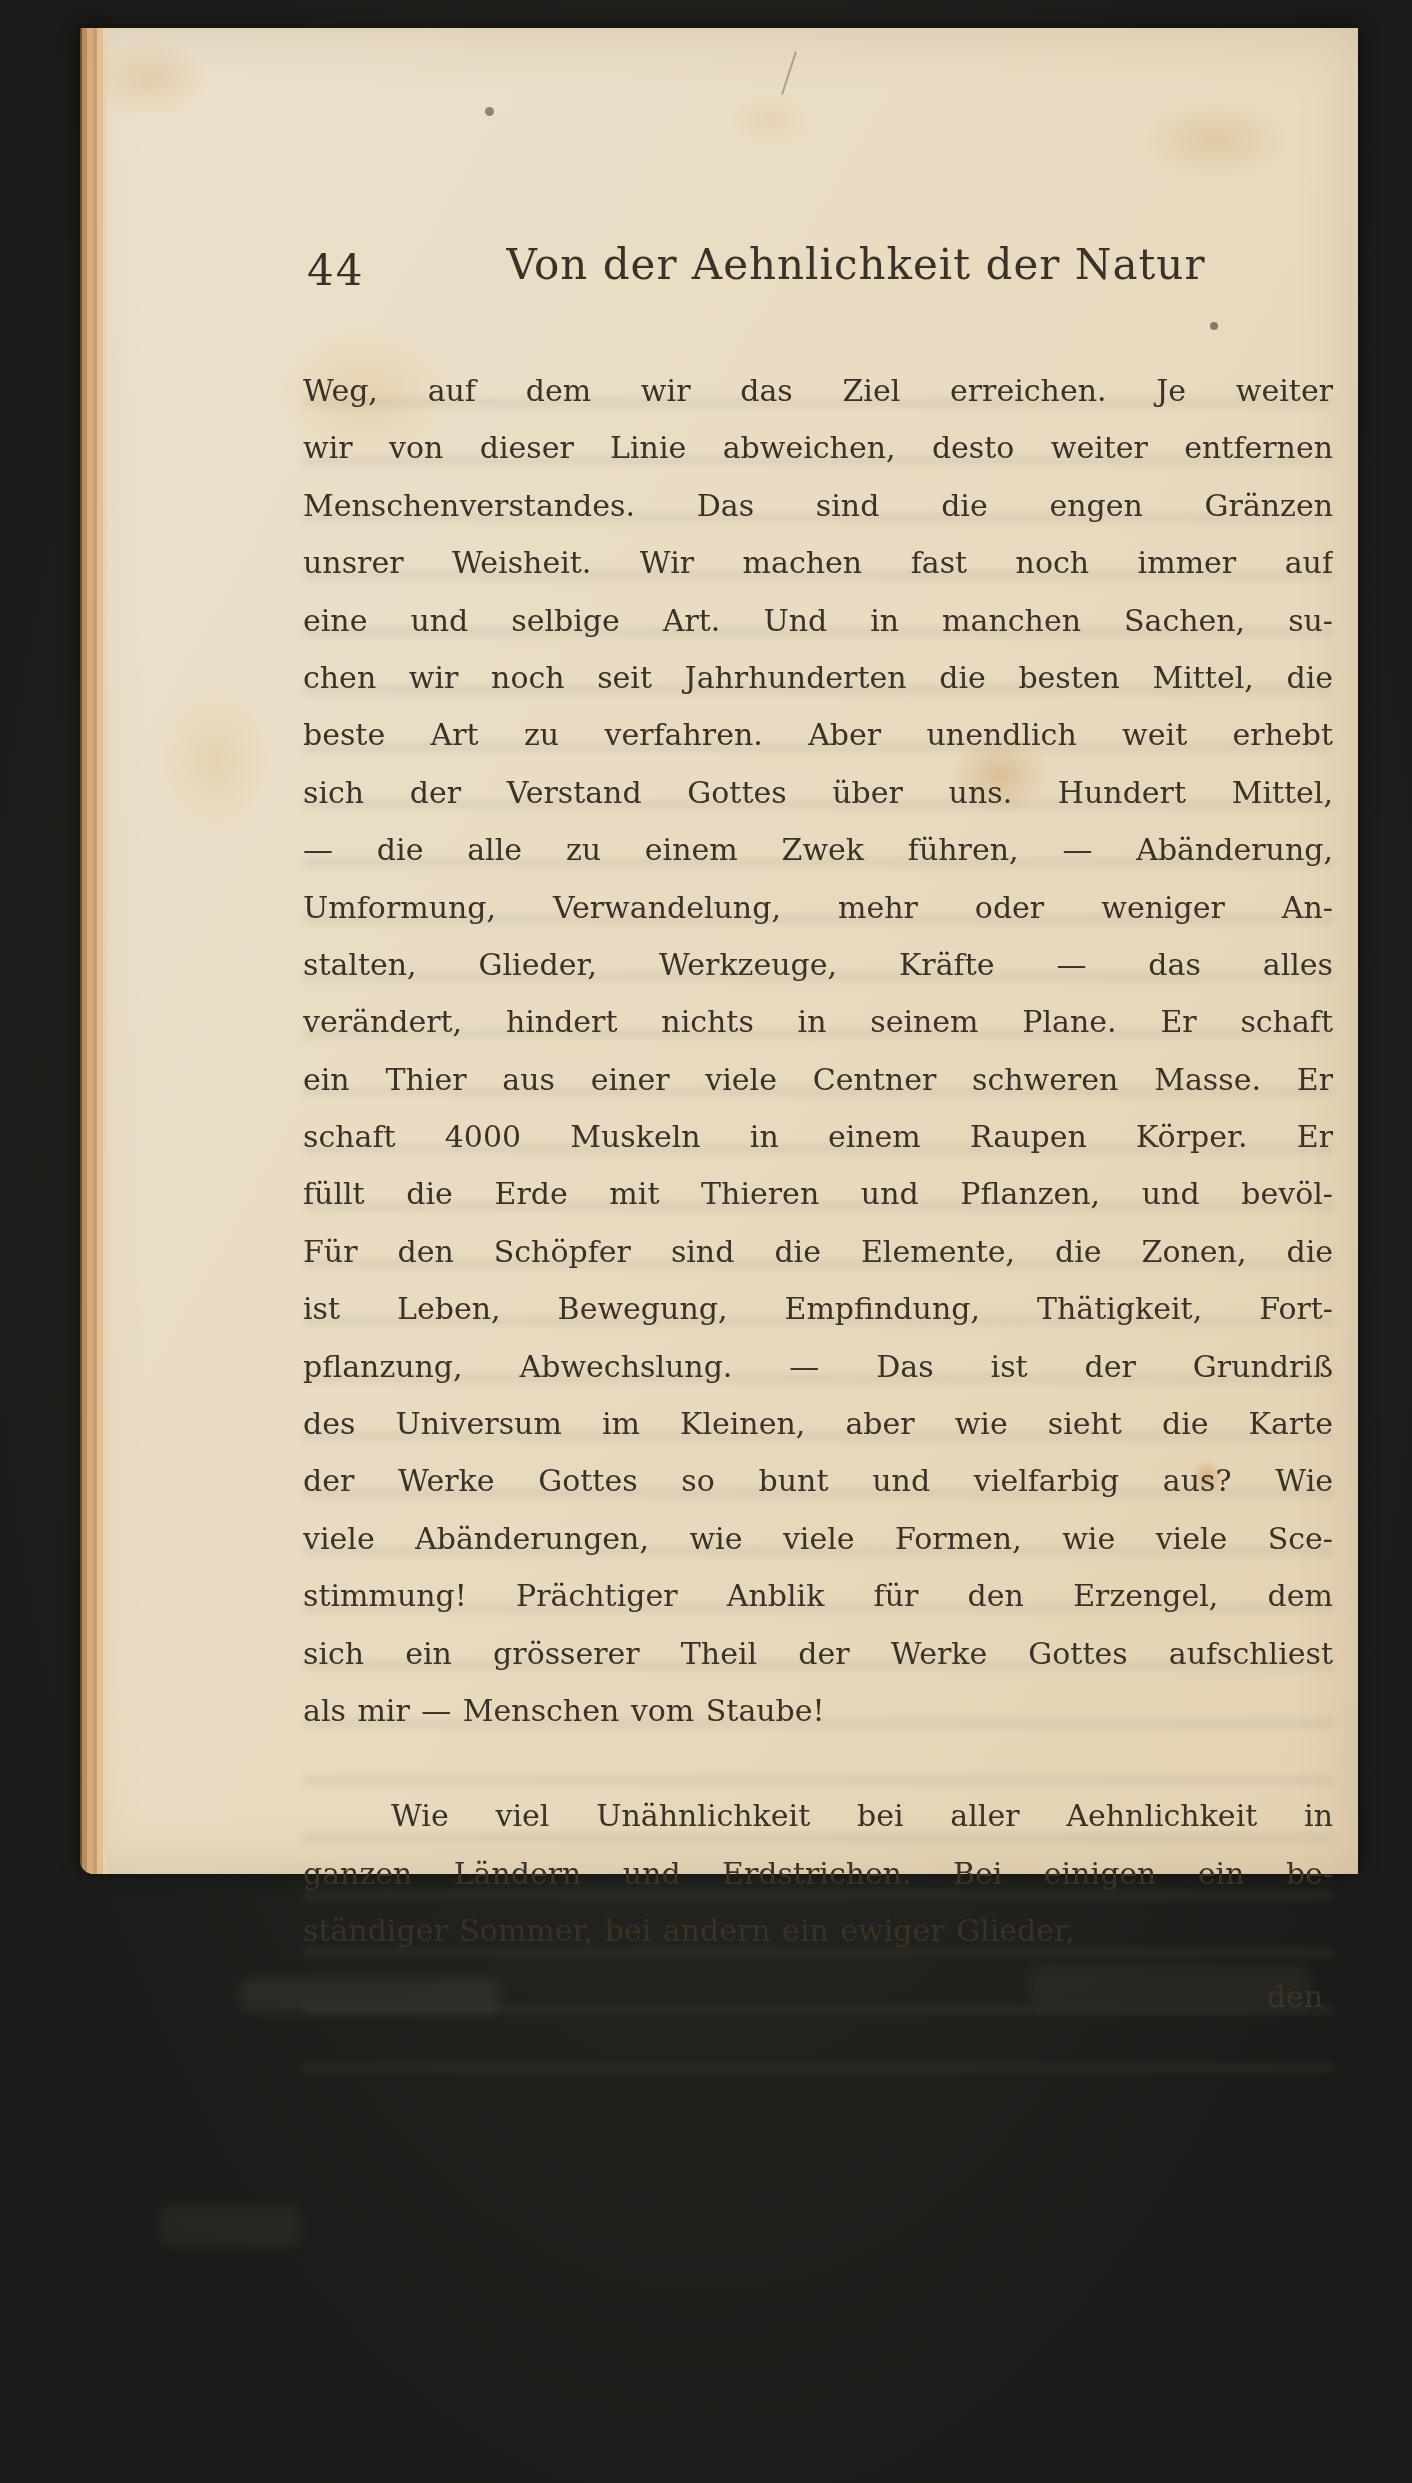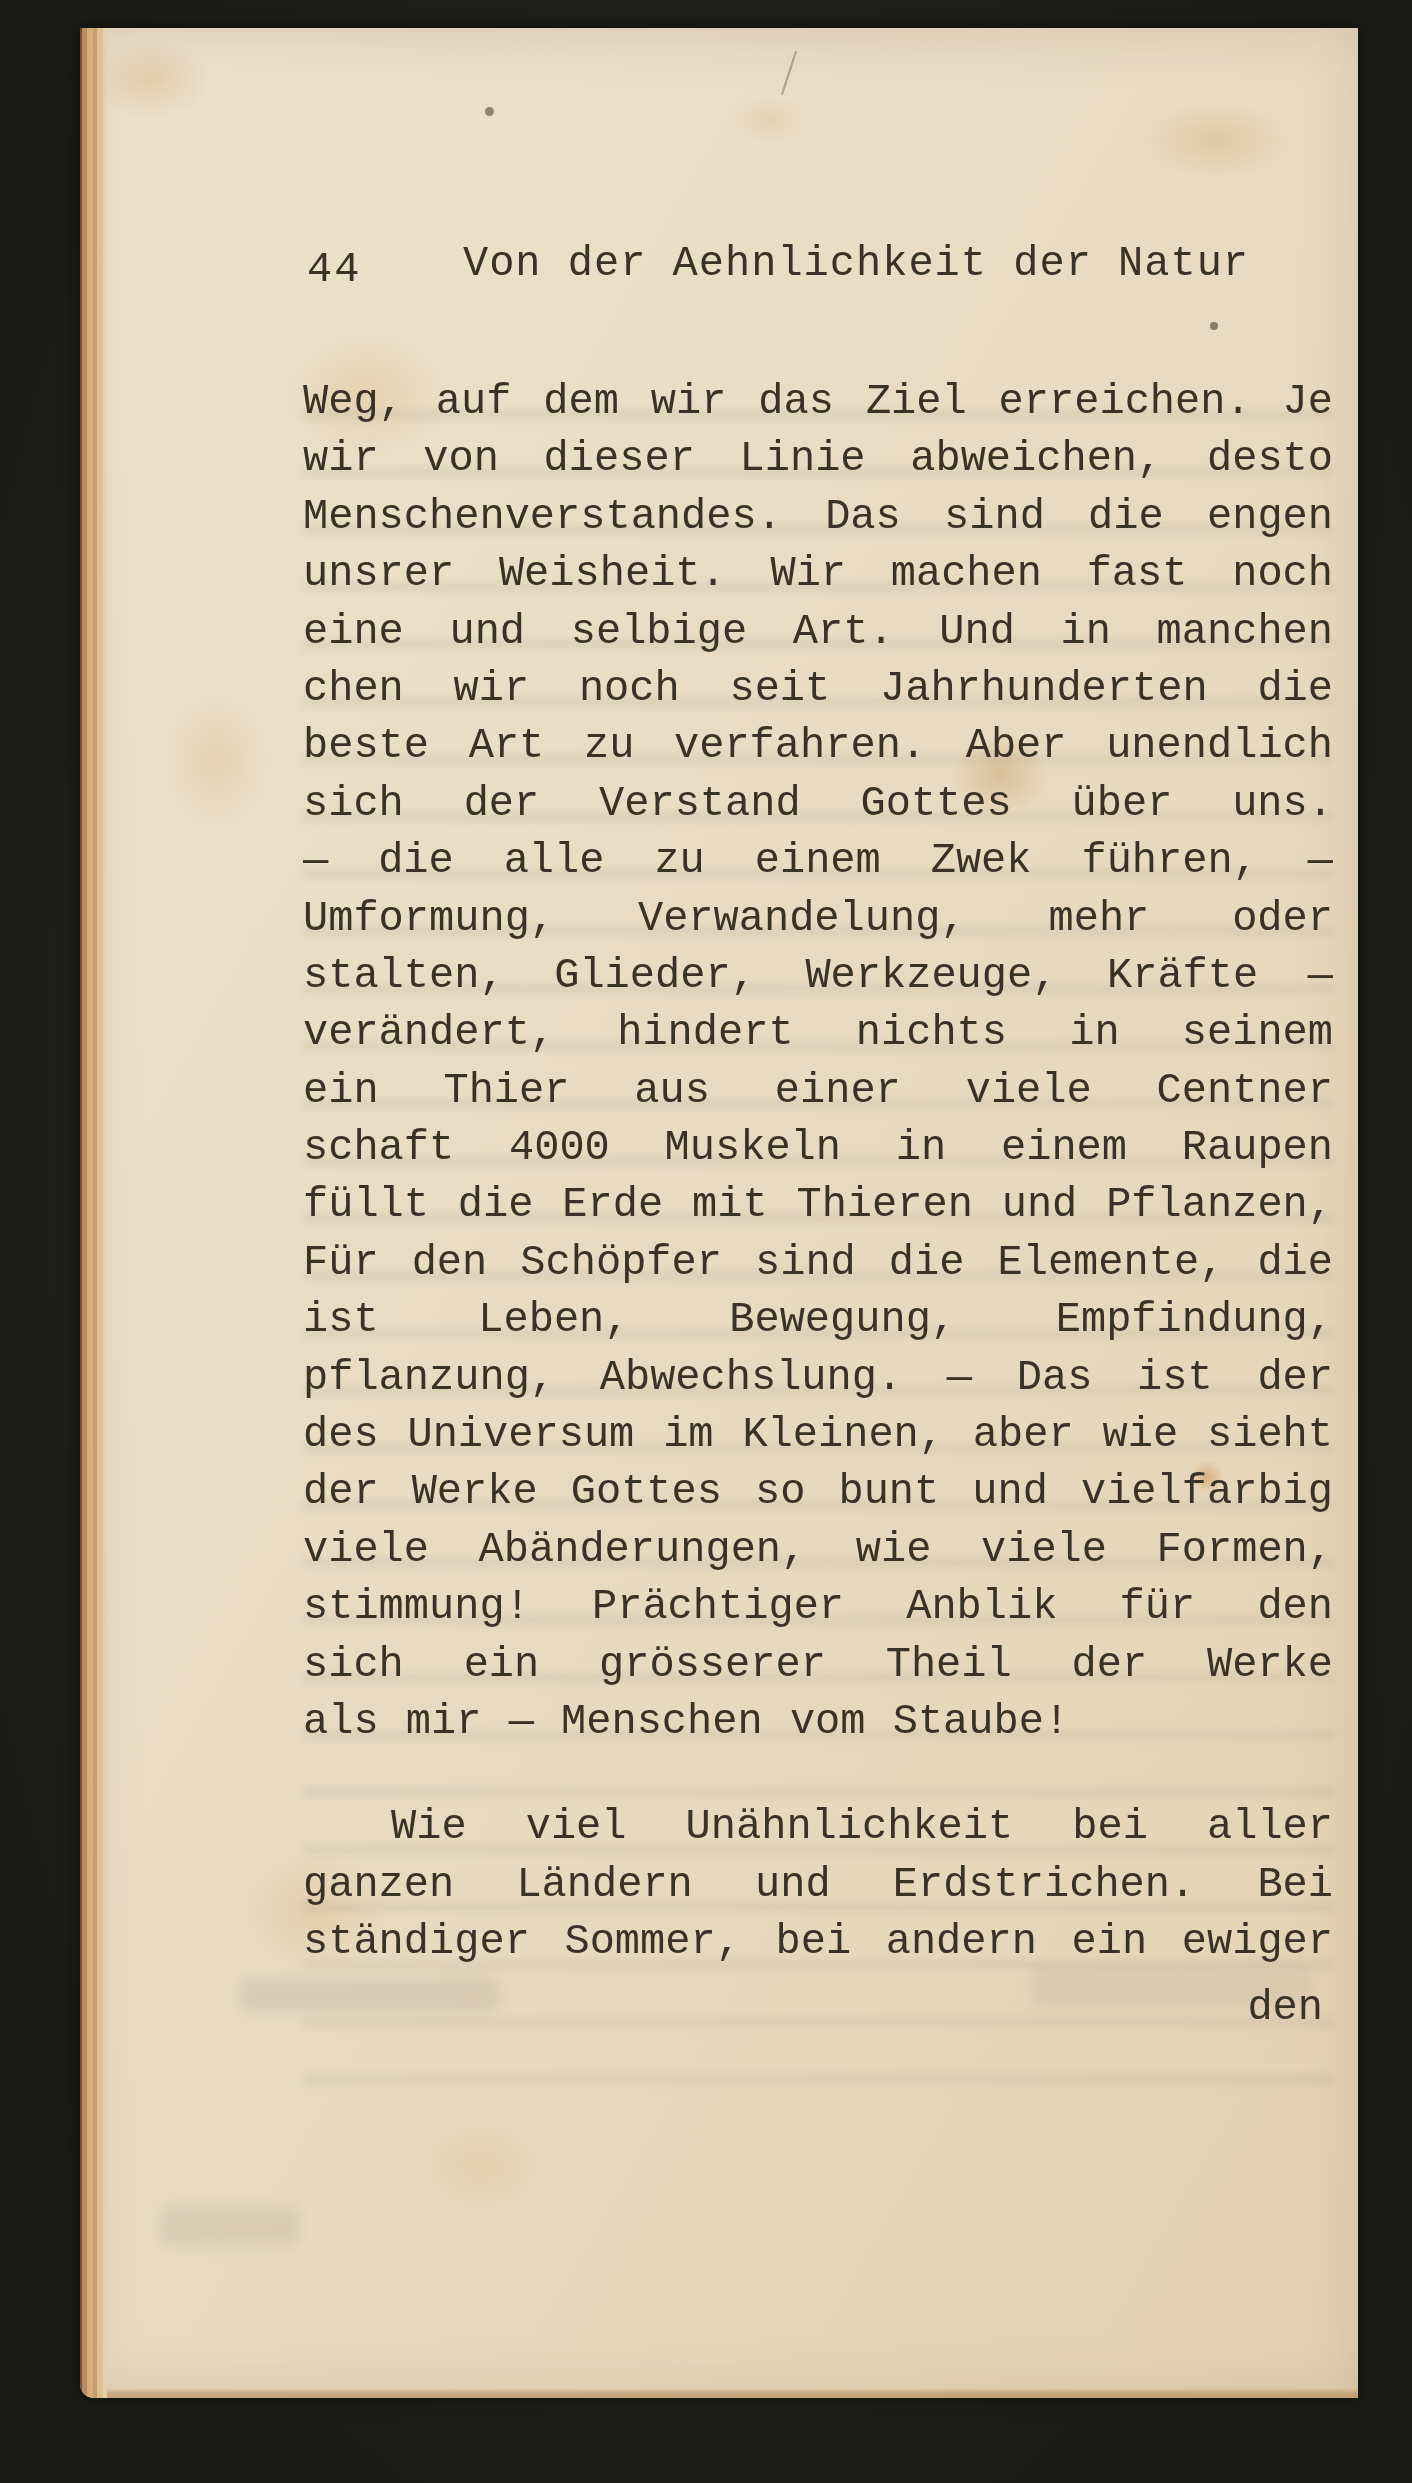--- a/index.html
+++ b/index.html
@@ -12,21 +12,21 @@
   html,body{width:1412px;height:2483px;overflow:hidden;}
   body{
     background:var(--background);
     background-image:radial-gradient(ellipse at 50% 45%, rgba(70,70,62,0.18), rgba(0,0,0,0.25) 85%);
     font-family:"DejaVu Serif","Liberation Serif",serif;
     position:relative;
   }
   .page{
     position:absolute;
     left:80px; top:28px;
-    width:1278px; height:2370px;
+    width:1278px; height:1846px;
     background-color:var(--paper);
     background-image:
       radial-gradient(closest-side, rgba(205,160,95,0.30), transparent) ,
       radial-gradient(closest-side, rgba(210,165,95,0.22), transparent),
       radial-gradient(closest-side, rgba(190,135,70,0.33), transparent),
       radial-gradient(closest-side, rgba(205,165,100,0.20), transparent),
       radial-gradient(closest-side, rgba(199,127,63,0.45), transparent),
       radial-gradient(closest-side, rgba(205,160,95,0.20), transparent),
       radial-gradient(closest-side, rgba(205,160,95,0.15), transparent),
       radial-gradient(closest-side, rgba(200,150,85,0.25), transparent),
@@ -54,21 +54,20 @@
       1110px 1432px,
       160px 1822px,
       340px 2092px,
       10px 12px,
       650px 67px,
       0 0,
       0 0;
     border-bottom-left-radius:14px;
     border-top-left-radius:4px;
     box-shadow:inset 0 0 60px rgba(120,90,55,0.18), 0 0 18px rgba(0,0,0,0.55);
-    font-family:Liberation Mono, monospace;
   }
   .page-edge-left{
     position:absolute;
     left:0; top:0;
     width:27px; height:100%;
     background:linear-gradient(90deg,
       #6d4a30 0 2px,
       #b9895c 2px 7px,
       #d7ab79 7px 13px,
       #c89a6b 13px 17px,
@@ -102,24 +101,24 @@
     position:absolute;
     left:16px; right:0; top:0;
     text-align:center;
     font-size:42px;
     letter-spacing:1px;
     padding-left:60px;
   }
 
   .text-block{
     position:absolute;
-    left:223px; top:346px;
+    left:223px; top:334px;
     width:1030px;
     color:var(--ink);
-    font-size:42px;
+    font-size:30px;
   }
   .text-block::before{
     content:'';
     position:absolute; inset:-10px 0 -60px 0;
     background:repeating-linear-gradient(180deg,
       transparent 0 45px,
       rgba(125,118,104,0.10) 47px 55px,
       transparent 56px 57.4px);
     filter:blur(3px);
     pointer-events:none;

